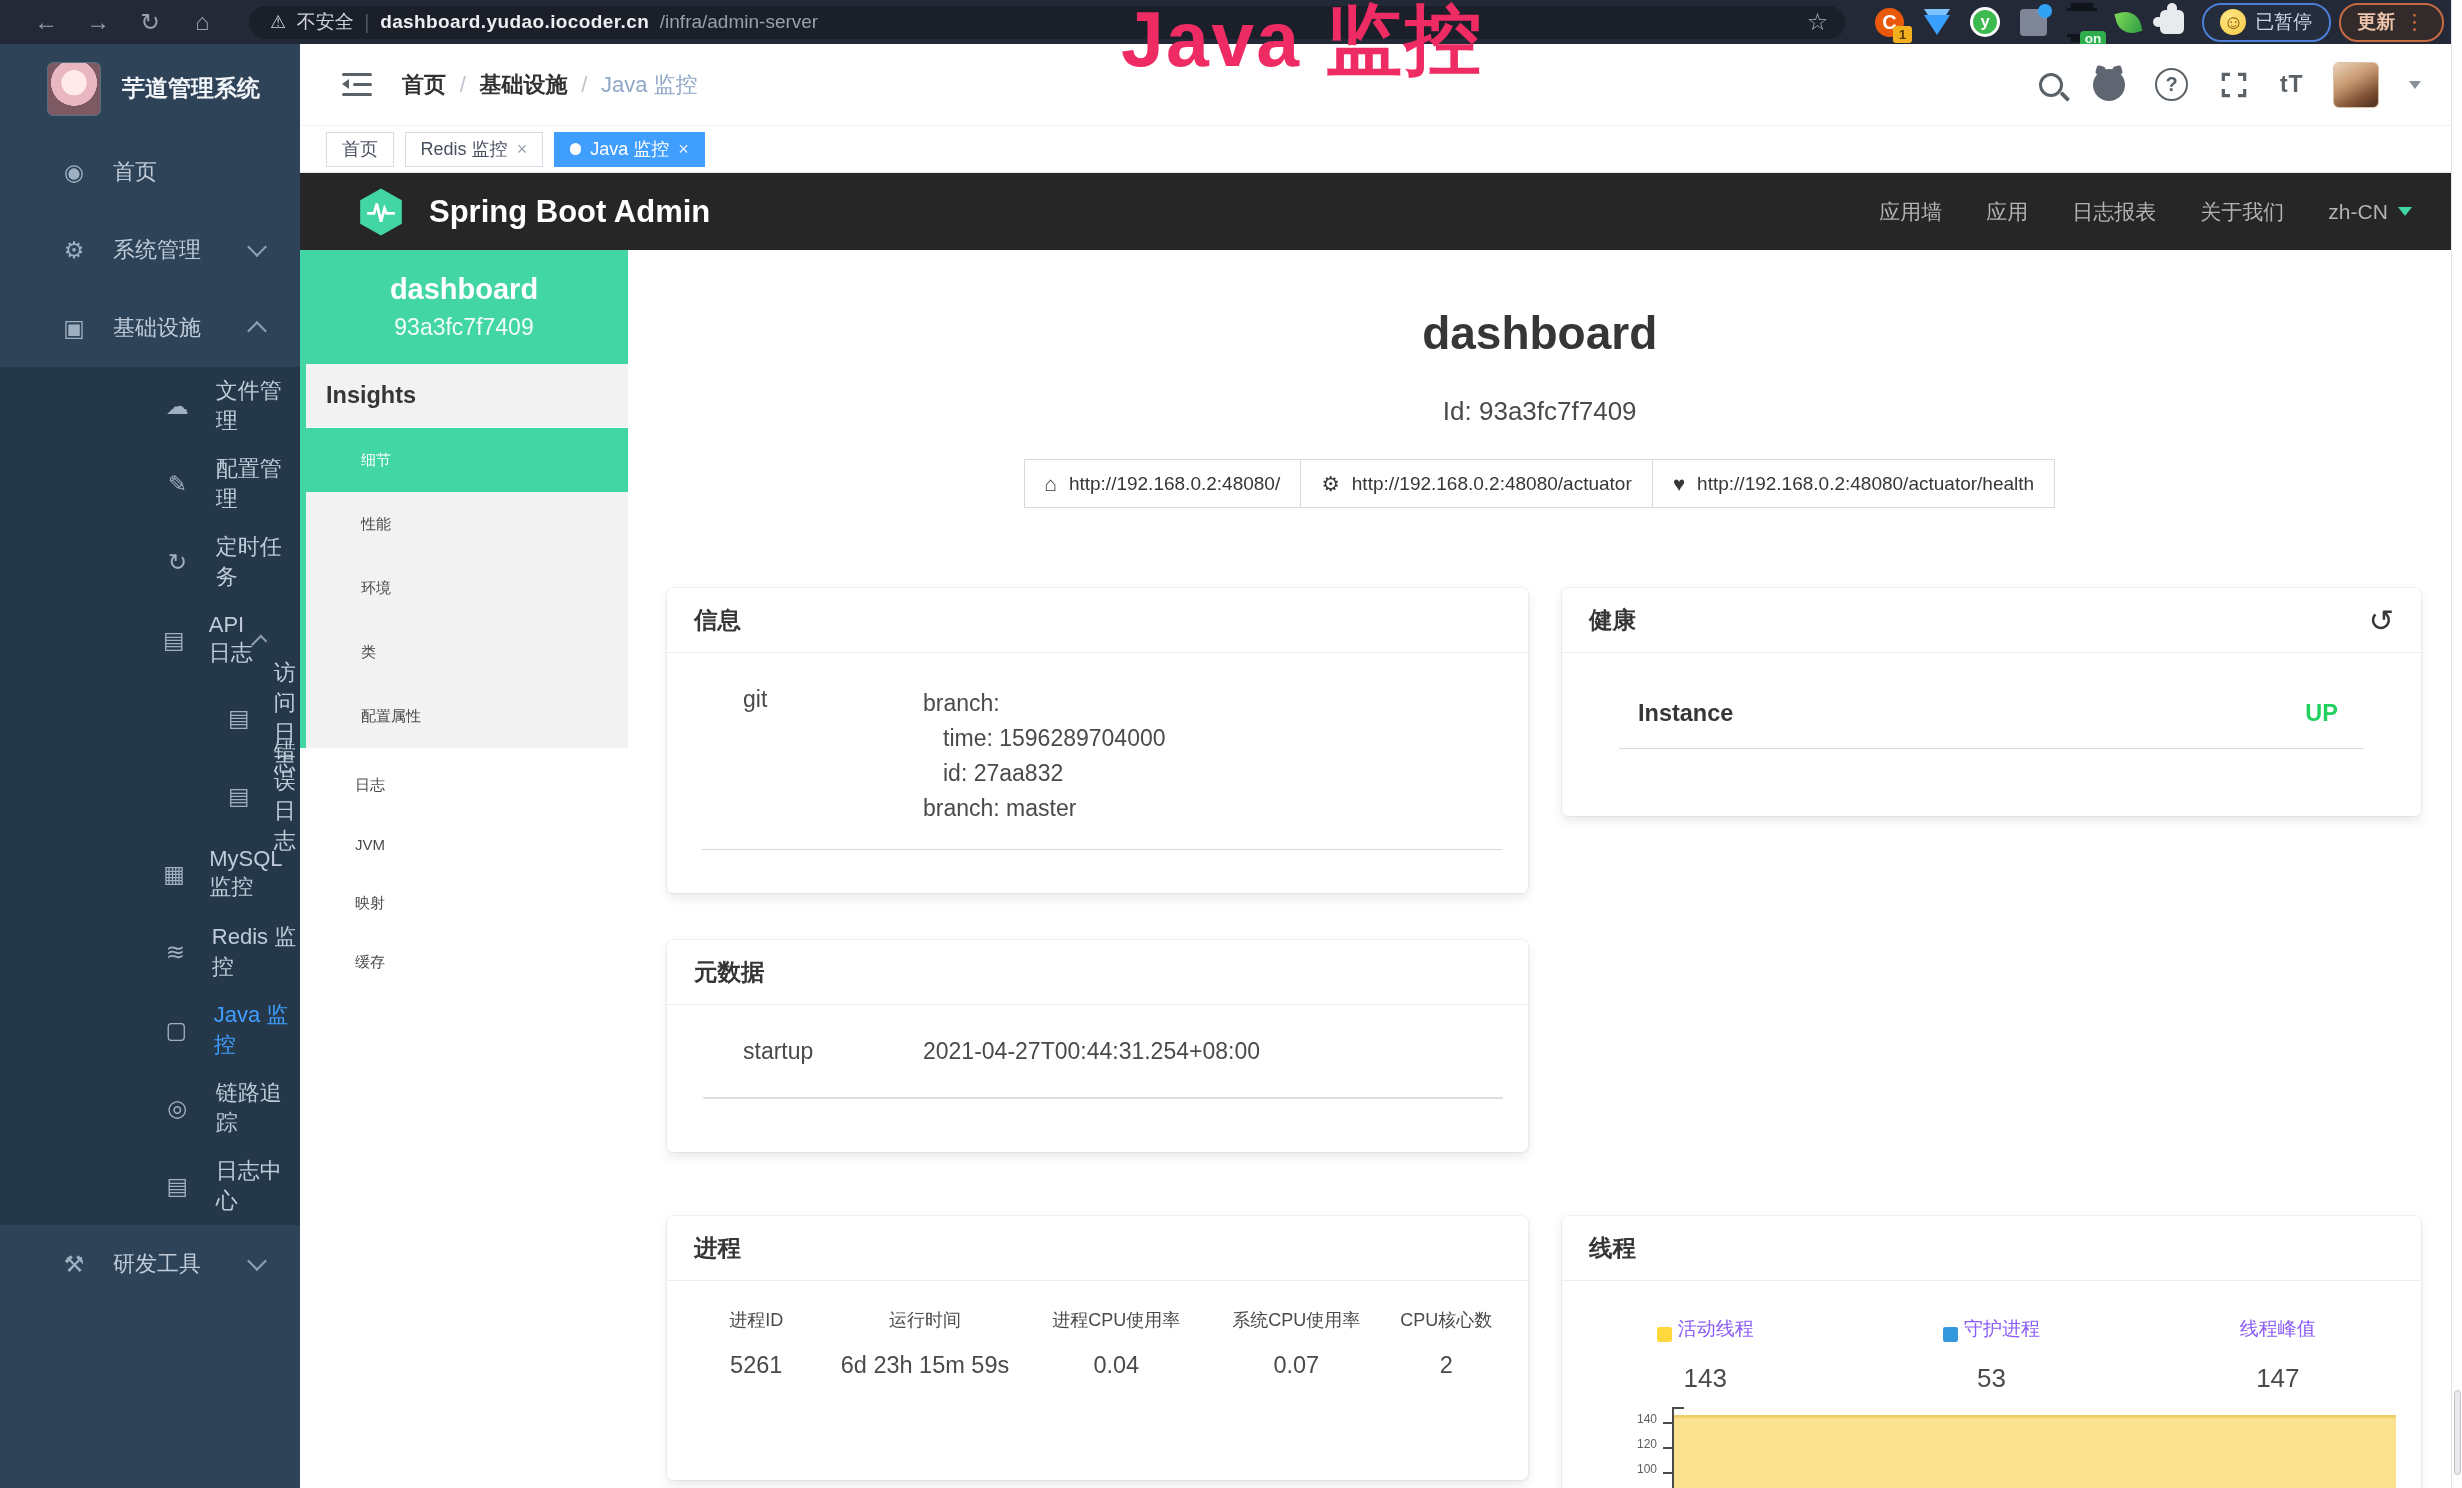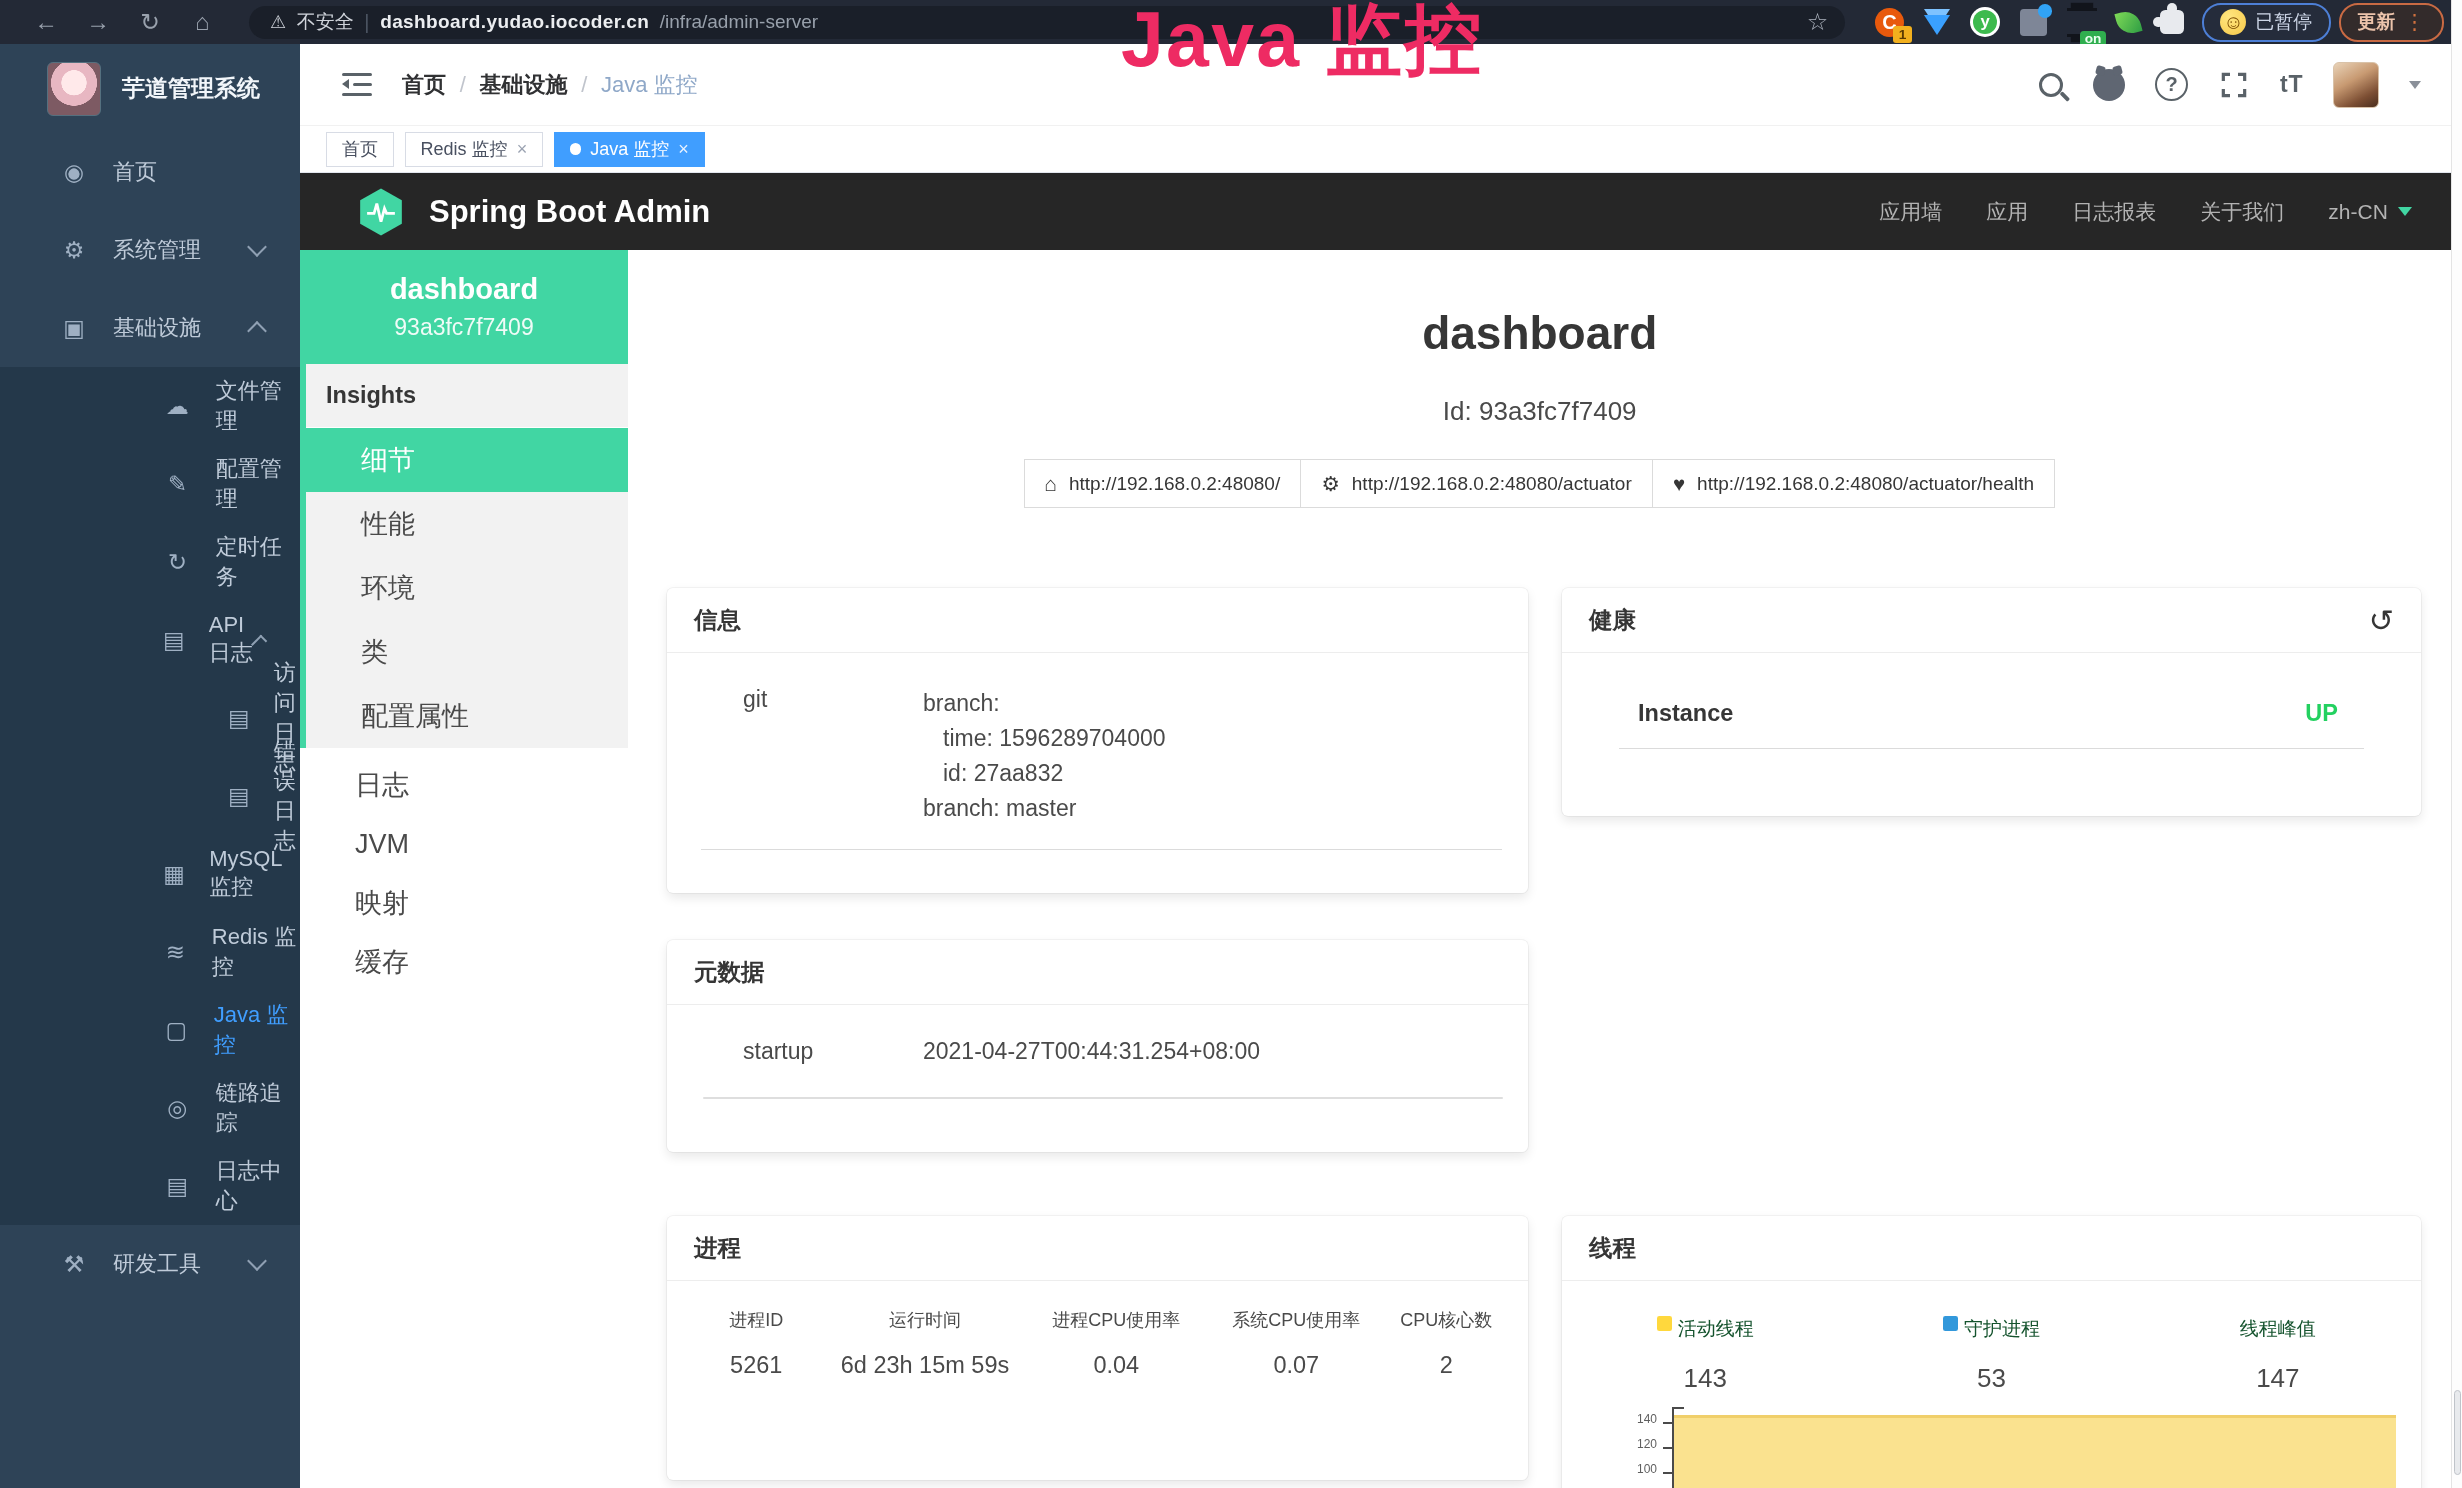--- a/index.html
+++ b/index.html
@@ -120,21 +120,21 @@
 
   
   .sba-sidebar{position:absolute;left:300px;top:250px;width:328px;bottom:0;background:#fff;}
   .instance-head{height:114px;background:#41d6a3;color:#fff;display:flex;flex-direction:column;
                  align-items:center;justify-content:center;gap:7.6px;}
   .instance-name{font-size:29px;font-weight:700;}
   .instance-id{font-size:23px;opacity:.92;}
   .group-insights{background:#f2f2f2;border-left:6px solid #41d6a3;}
   .sm-header{height:64px;display:flex;align-items:center;padding-left:20px;font-weight:700;
              color:#363636;font-size:23.5px;border-bottom:1.5px solid #fff;box-sizing:border-box;}
-  .sm-item{height:64px;display:flex;align-items:center;padding-left:55px;font-size:27px;color:#4a4a4a;box-sizing:border-box;}
+  .sm-item{height:64px;display:flex;align-items:center;padding-left:55px;font-size:15px;color:#4a4a4a;box-sizing:border-box;}
   .sm-item.active{background:#41d6a3;color:#fff;}
   .sm-root{margin-top:7.6px;}
   .sm-root .sm-item{height:59px;background:#fff;}
 
   
   .sba-main{position:absolute;left:628px;top:250px;right:10.6px;bottom:0;background:#fff;}
   .main-title{position:absolute;top:56px;left:0;right:0;text-align:center;font-size:46px;font-weight:700;color:#363636;}
   .main-id{position:absolute;top:146px;left:0;right:0;text-align:center;font-size:26px;color:#4a4a4a;}
   .links{position:absolute;top:209px;left:0;right:0;display:flex;justify-content:center;}
   .link-btn{height:49px;border:0.8px solid #dbdbdb;background:#fff;display:flex;align-items:center;
@@ -164,21 +164,21 @@
   .hist{margin-left:auto;font-weight:400;font-size:30px;color:#363636;}
 
   .proc-heads,.proc-vals{display:flex;padding:0 18px;}
   .proc-heads{margin-top:27px;font-size:18px;color:#4a4a4a;}
   .proc-vals{margin-top:20px;font-size:23.5px;color:#4a4a4a;}
   .pc{text-align:center;}
   .pc1{flex:.95;}.pc2{flex:1.3;}.pc3{flex:1.25;}.pc4{flex:1.15;}.pc5{flex:.85;}
 
   .t-stats{display:flex;padding-top:35px;}
   .t-col{flex:1;display:flex;flex-direction:column;align-items:center;gap:21px;}
-  .t-label{font-size:19px;color:#14532d;display:flex;align-items:flex-start;gap:6px;}
+  .t-label{font-size:19px;color:#8b5cf6;display:flex;align-items:flex-end;gap:6px;}
   .t-val{font-size:26px;color:#4a4a4a;}
   .sq{width:15px;height:15px;border-radius:2.3px;display:inline-block;}
   .sq-yellow{background:#ffd83d;}
   .sq-blue{background:#3298db;}
 
   .tick{position:absolute;left:38px;width:57px;text-align:right;font-size:12px;color:#5f5f5f;}
   .tick-mark{position:absolute;left:101px;width:9px;height:2.3px;background:#4a4a4a;}
   .axisline{position:absolute;left:110px;top:191px;bottom:0;width:2.3px;background:#4a4a4a;}
   .axistop{position:absolute;left:110px;top:191px;width:12px;height:2.3px;background:#4a4a4a;}
   .area{position:absolute;left:112px;right:25px;top:199px;bottom:0;background:#fae28f;border-top:3px solid #f0cf6a;}

